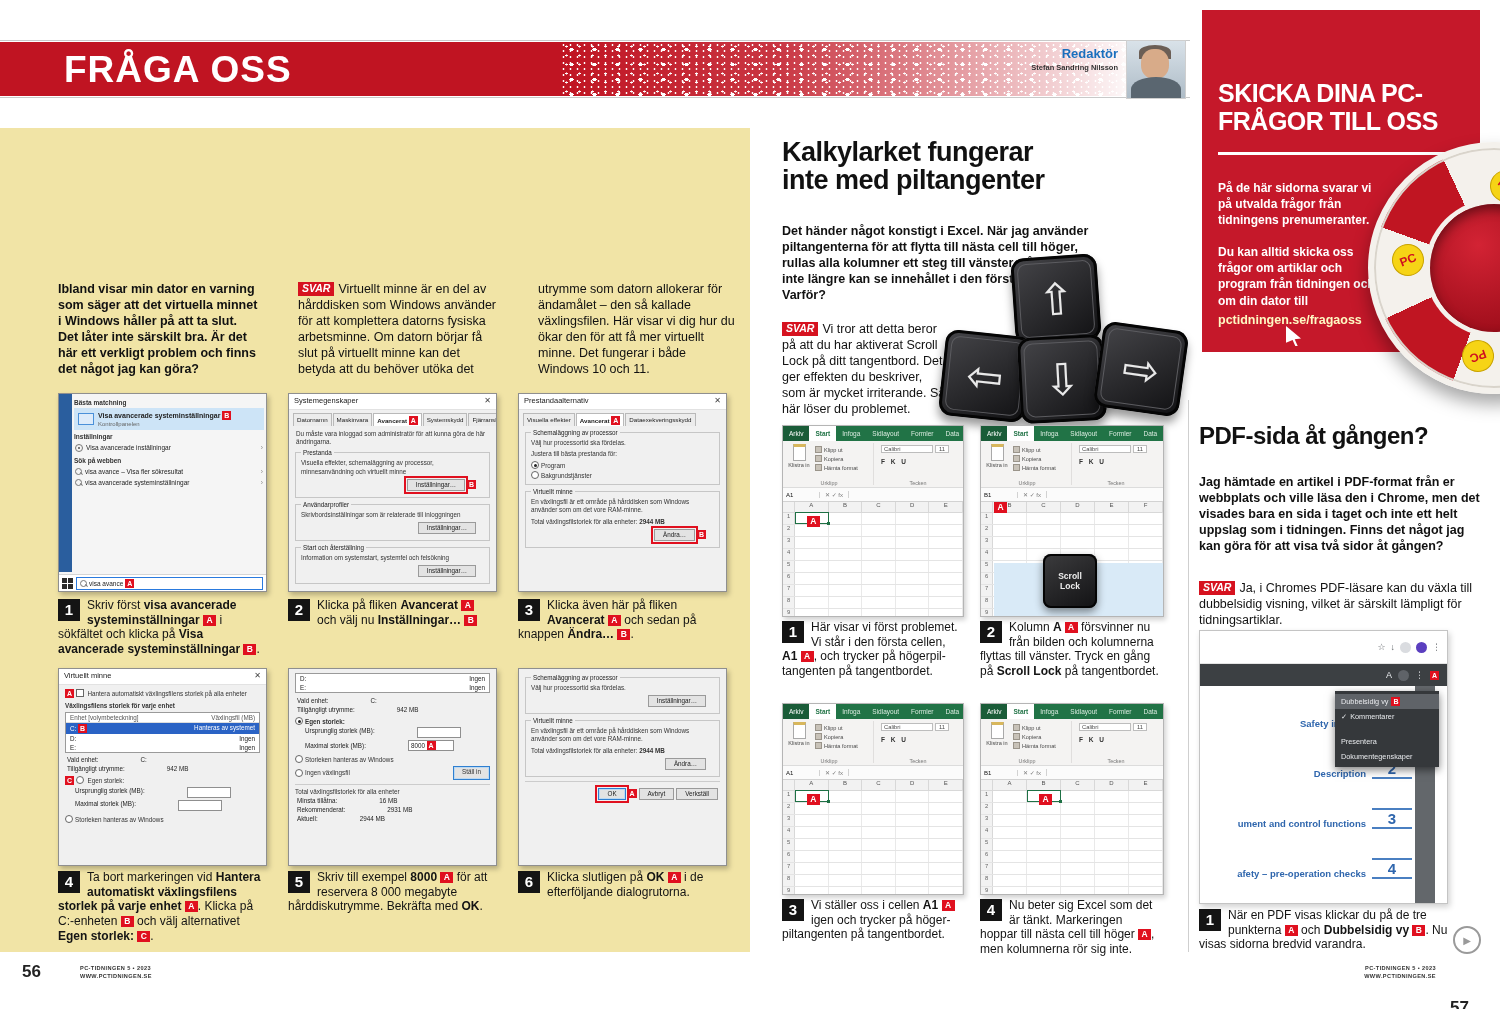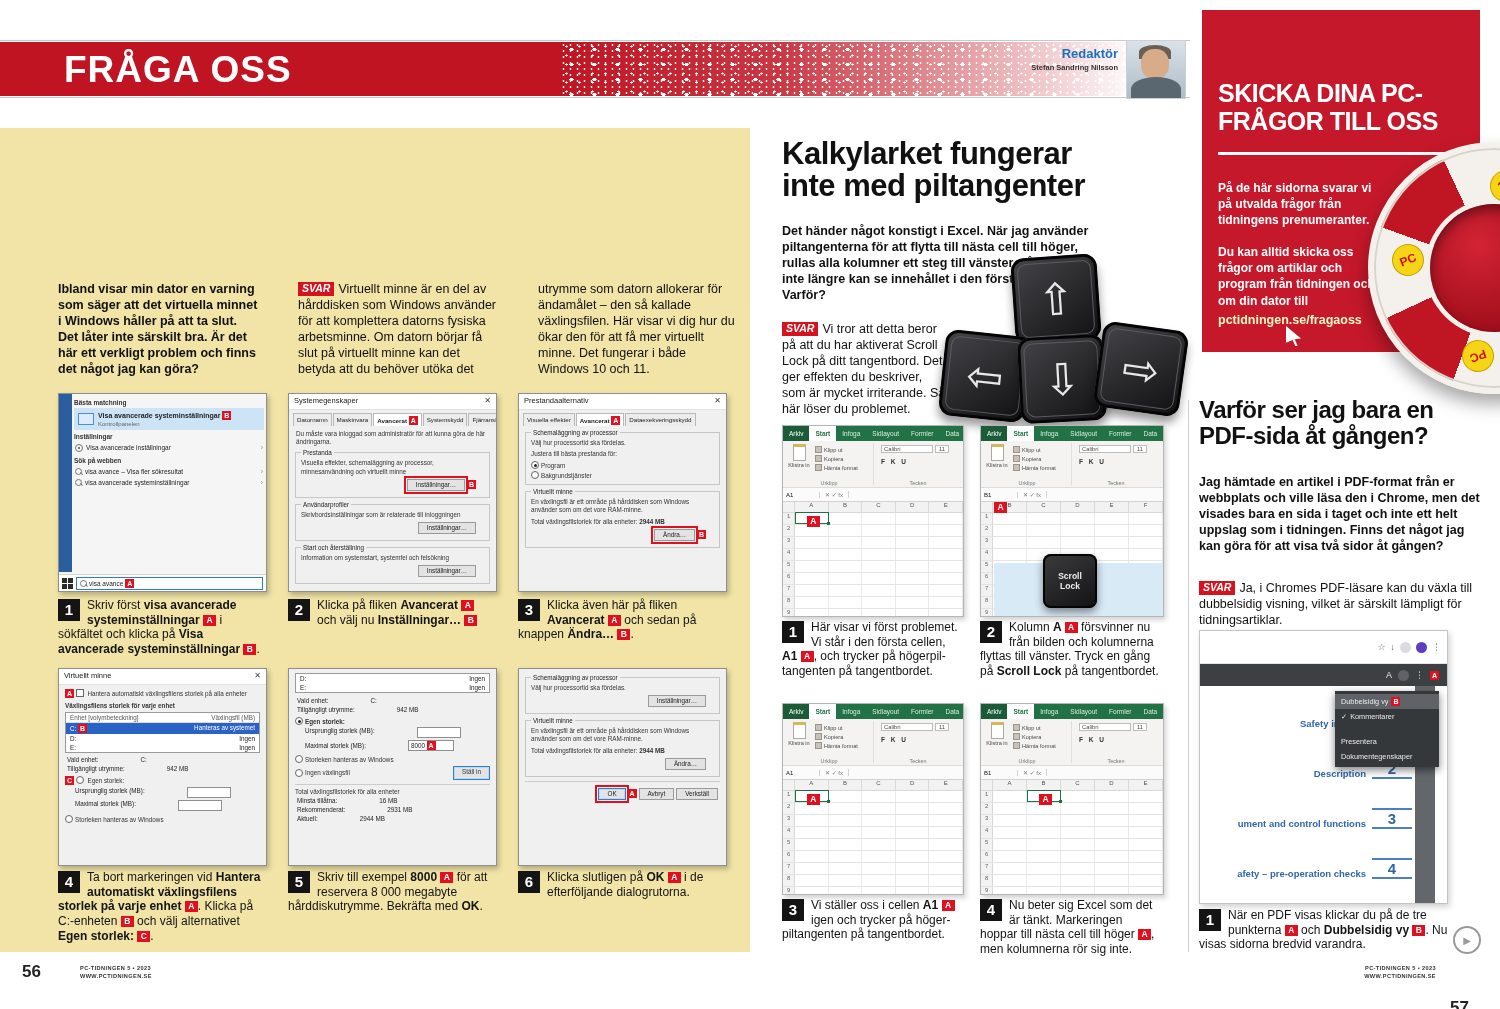--- a/index.html
+++ b/index.html
@@ -93,21 +93,21 @@
   .ic-srch{width:5px;height:5px;border:1px solid #777;border-radius:50%;position:relative;flex:none;}
   .ic-srch::after{content:"";position:absolute;left:4px;top:4px;width:3px;height:1px;background:#777;transform:rotate(45deg);}
   .ic-gear{width:6px;height:6px;border:1px solid #777;border-radius:50%;position:relative;flex:none;background:radial-gradient(#777 1px,transparent 1.2px);}
   .d1-task{position:absolute;left:0;bottom:0;width:100%;height:17px;background:#fff;border-top:1px solid #d5d5d5;display:flex;align-items:center;gap:3px;padding:0 3px;box-sizing:border-box;}
   .wlogo{width:11px;height:11px;display:grid;grid-template-columns:1fr 1fr;grid-template-rows:1fr 1fr;gap:1px;flex:none;}
   .wlogo span{background:#2a2a2a;}
   .d1-search{flex:1;border:1px solid #2a7ade;background:#fff;height:11px;display:flex;align-items:center;gap:2px;padding:0 3px;font-size:6.5px;}
 
   
   .mid{position:absolute;left:782px;top:130px;width:404px;height:825px;}
-  .mid h2{position:absolute;left:0;top:8px;margin:0;font-size:31px;line-height:1.04;letter-spacing:-0.5px;}
+  .mid h2{position:absolute;left:0;top:8px;margin:0;font-size:27px;line-height:1.04;letter-spacing:-0.5px;}
   .mid .qq{position:absolute;left:0;top:80px;width:310px;font-size:12.5px;line-height:1.28;font-weight:bold;}
   .mid .aa{position:absolute;left:0;top:178px;width:165px;font-size:12.5px;line-height:1.28;}
   .keycap{position:absolute;width:86px;height:86px;border-radius:13px;
      background:linear-gradient(145deg,#46464a,#101012);
      box-shadow:0 7px 10px rgba(0,0,0,.4), inset 0 0 0 3px #050505;
      display:flex;align-items:center;justify-content:center;color:#e9e9e9;font-size:44px;}
   .keycap::after{content:"";position:absolute;inset:6px;border:1px solid #5c5c60;border-radius:9px;}
   .vdiv{position:absolute;left:1188px;top:400px;width:1px;height:552px;background:#cfcfcf;}
 
   
@@ -959,21 +959,21 @@
 
   <div class="cap" style="left:0;top:490px;width:180px;"><span class="stepnum">1</span><span>Här visar vi först problemet. Vi står i den första cellen, <b>A1 </b><span class="mk">A</span>, och trycker på högerpil-tangenten på tangentbordet.</span></div>
   <div class="cap" style="left:198px;top:490px;width:182px;"><span class="stepnum">2</span><span>Kolumn <b>A </b><span class="mk">A</span> försvinner nu från bilden och kolumnerna flyttas till vänster. Tryck en gång på <b>Scroll Lock</b> på tangentbordet.</span></div>
   <div class="cap" style="left:0;top:768px;width:180px;"><span class="stepnum">3</span><span>Vi ställer oss i cellen <b>A1 </b><span class="mk">A</span> igen och trycker på höger-piltangenten på tangentbordet.</span></div>
   <div class="cap" style="left:198px;top:768px;width:182px;"><span class="stepnum">4</span><span>Nu beter sig Excel som det är tänkt. Markeringen hoppar till nästa cell till höger <span class="mk">A</span>, men kolumnerna rör sig inte.</span></div>
 </div>
 
 <div class="vdiv"></div>
 
 <div class="rcol">
-  <h2><span>Varför ser jag bara en</span><br><span>PDF-sida åt gången?</span></h2>
+  <h2><br><span>PDF-sida åt gången?</span></h2>
   <p class="qq">Jag hämtade en artikel i PDF-format från er webbplats och ville läsa den i Chrome, men det visades bara en sida i taget och inte ett helt uppslag som i tidningen. Finns det något jag kan göra för att visa två sidor åt gången?</p>
   <p class="aa"><span class="svar">SVAR</span><span>Ja, i Chromes PDF-läsare kan du växla till dubbelsidig visning, vilket är särskilt lämpligt för tidningsartiklar.</span></p>
 
   <div class="shot">
     <div class="shot-top">
       <span>☆</span>
       <span>↓</span>
       <span class="circle-ic"></span>
       <span class="avatar"></span>
       <span>⋮</span>

